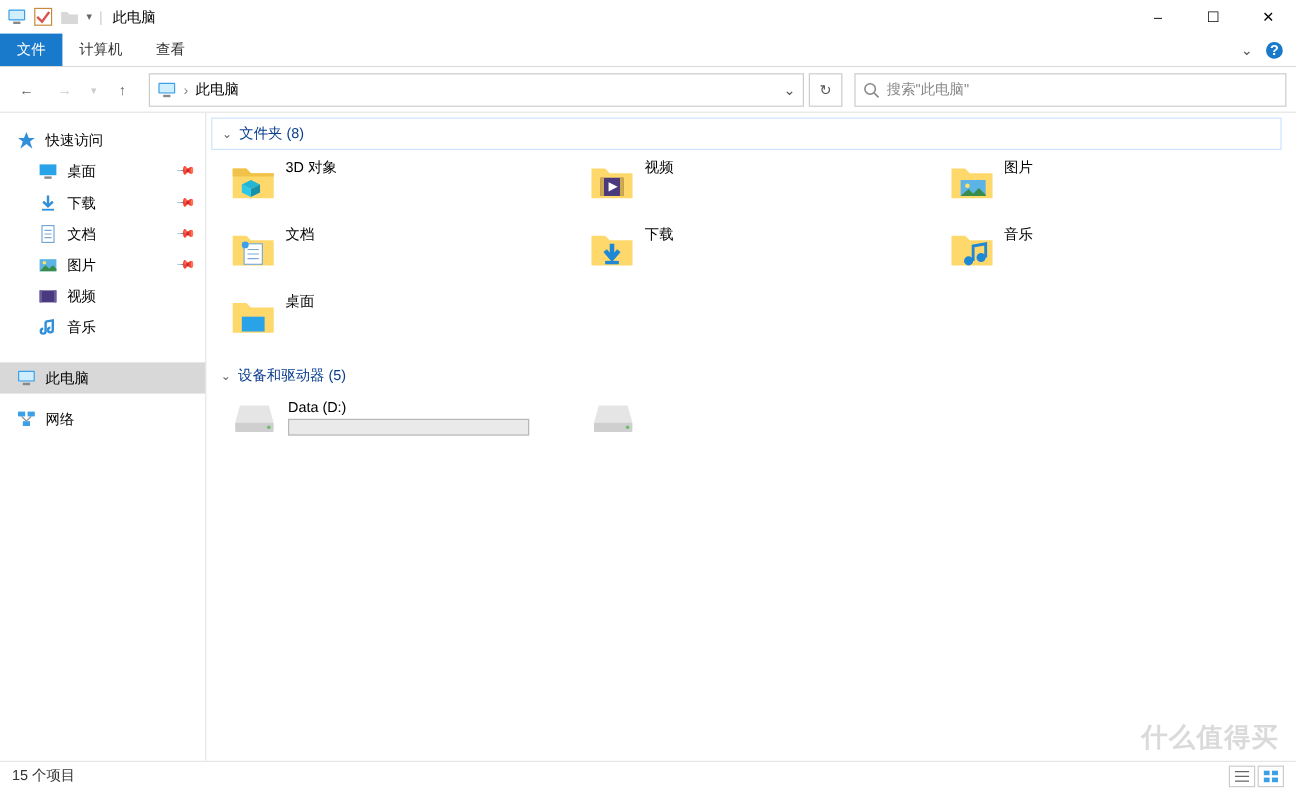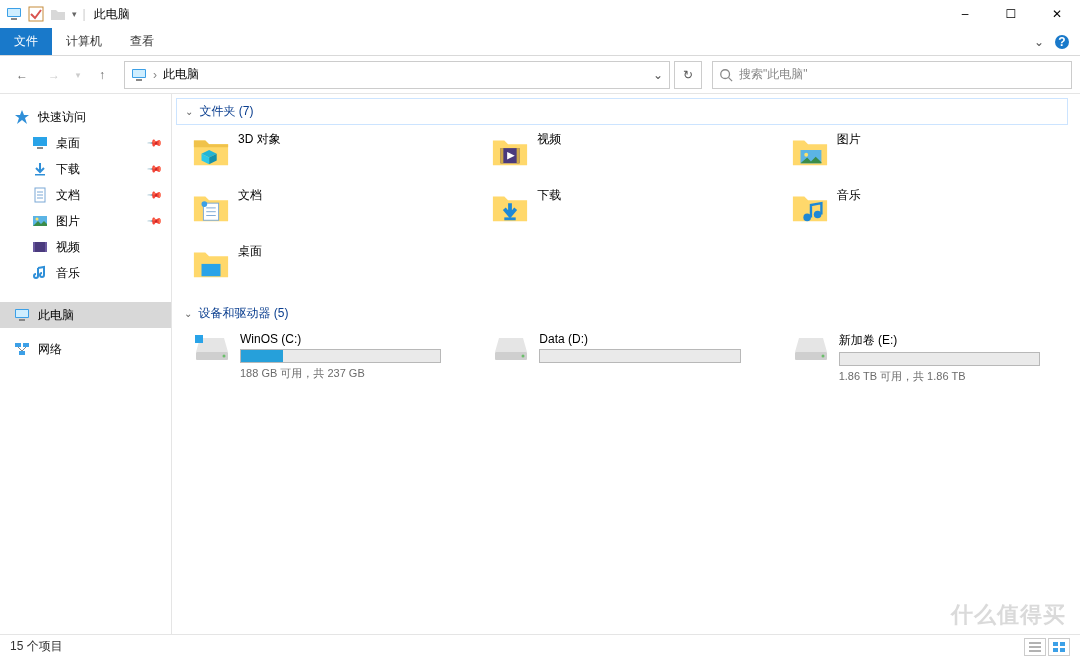--- a/index.html
+++ b/index.html
@@ -205,21 +205,21 @@
           <line x1="12" y1="6" x2="8" y2="10" stroke="#888"></line>
         </svg>
       <span>网络</span>
     </div>
   </div>
 
   <div class="content">
 
     <div class="group-hdr">
       <span class="chev">⌄</span>
-      <span>文件夹 (7)</span>
+      <span>文件夹 (8)</span>
     </div>
     <div class="folders">
       <div class="folder">
         <svg class="ficon" viewBox="0 0 40 40">
             <path d="M2 10 h12 l4 4 h20 v22 h-36 z" fill="#ffd86b"></path>
             <path d="M2 10 h12 l4 4 h20 v3 h-36 z" fill="#f0c24a"></path>
             <path d="M18 20 l8 4 l-8 4 l-8 -4 z" fill="#22b5d6"></path>
             <path d="M18 28 v7 l8 -4 v-7 z" fill="#1591ad"></path>
             <path d="M18 28 v7 l-8 -4 v-7 z" fill="#2dc8e8"></path>
           </svg>
@@ -284,56 +284,34 @@
     <div class="group-hdr noborder">
       <span class="chev">⌄</span>
       <span>设备和驱动器 (5)</span>
     </div>
     <div class="drives" id="drives-container">
   <div class="drive">
     <svg class="dicon" viewBox="0 0 40 32">
             <path d="M4 20 L8 6 h24 l4 14 z" fill="#e5e5e5"></path>
             <rect x="4" y="20" width="32" height="8" fill="#cfcfcf" rx="1"></rect>
             <circle cx="32" cy="24" r="1.5" fill="#6bbf6b"></circle>
-            <rect x="3" y="3" width="8" height="8" fill="#29a3e8"></rect>
           </svg>
     <div class="dinfo">
-      <div class="dname">WinOS (C:)</div>
+      <div class="dname">Data (D:)</div>
       <div class="bar">
-              <div class="fill" style="width:21%"></div>
+              <div class="fill" style="width:0%"></div>
             </div>
-      <div class="dstat">188 GB 可用，共 237 GB</div>
     </div>
   </div>
   <div class="drive">
     <svg class="dicon" viewBox="0 0 40 32">
             <path d="M4 20 L8 6 h24 l4 14 z" fill="#e5e5e5"></path>
             <rect x="4" y="20" width="32" height="8" fill="#cfcfcf" rx="1"></rect>
             <circle cx="32" cy="24" r="1.5" fill="#6bbf6b"></circle>
           </svg>
-    <div class="dinfo">
-      <div class="dname">Data (D:)</div>
-      <div class="bar">
-              <div class="fill" style="width:0%"></div>
-            </div>
-    </div>
-  </div>
-  <div class="drive">
-    <svg class="dicon" viewBox="0 0 40 32">
-            <path d="M4 20 L8 6 h24 l4 14 z" fill="#e5e5e5"></path>
-            <rect x="4" y="20" width="32" height="8" fill="#cfcfcf" rx="1"></rect>
-            <circle cx="32" cy="24" r="1.5" fill="#6bbf6b"></circle>
-          </svg>
-    <div class="dinfo">
-      <div class="dname">新加卷 (E:)</div>
-      <div class="bar">
-              <div class="fill" style="width:0%"></div>
-            </div>
-      <div class="dstat">1.86 TB 可用，共 1.86 TB</div>
-    </div>
   </div>
       </div>
   </div>
 </div>
 
 <div class="statusbar">
   <span>15 个项目</span>
   <div class="viewbtns">
     <div class="vb">
         <svg width="12" height="10" viewBox="0 0 12 10">

